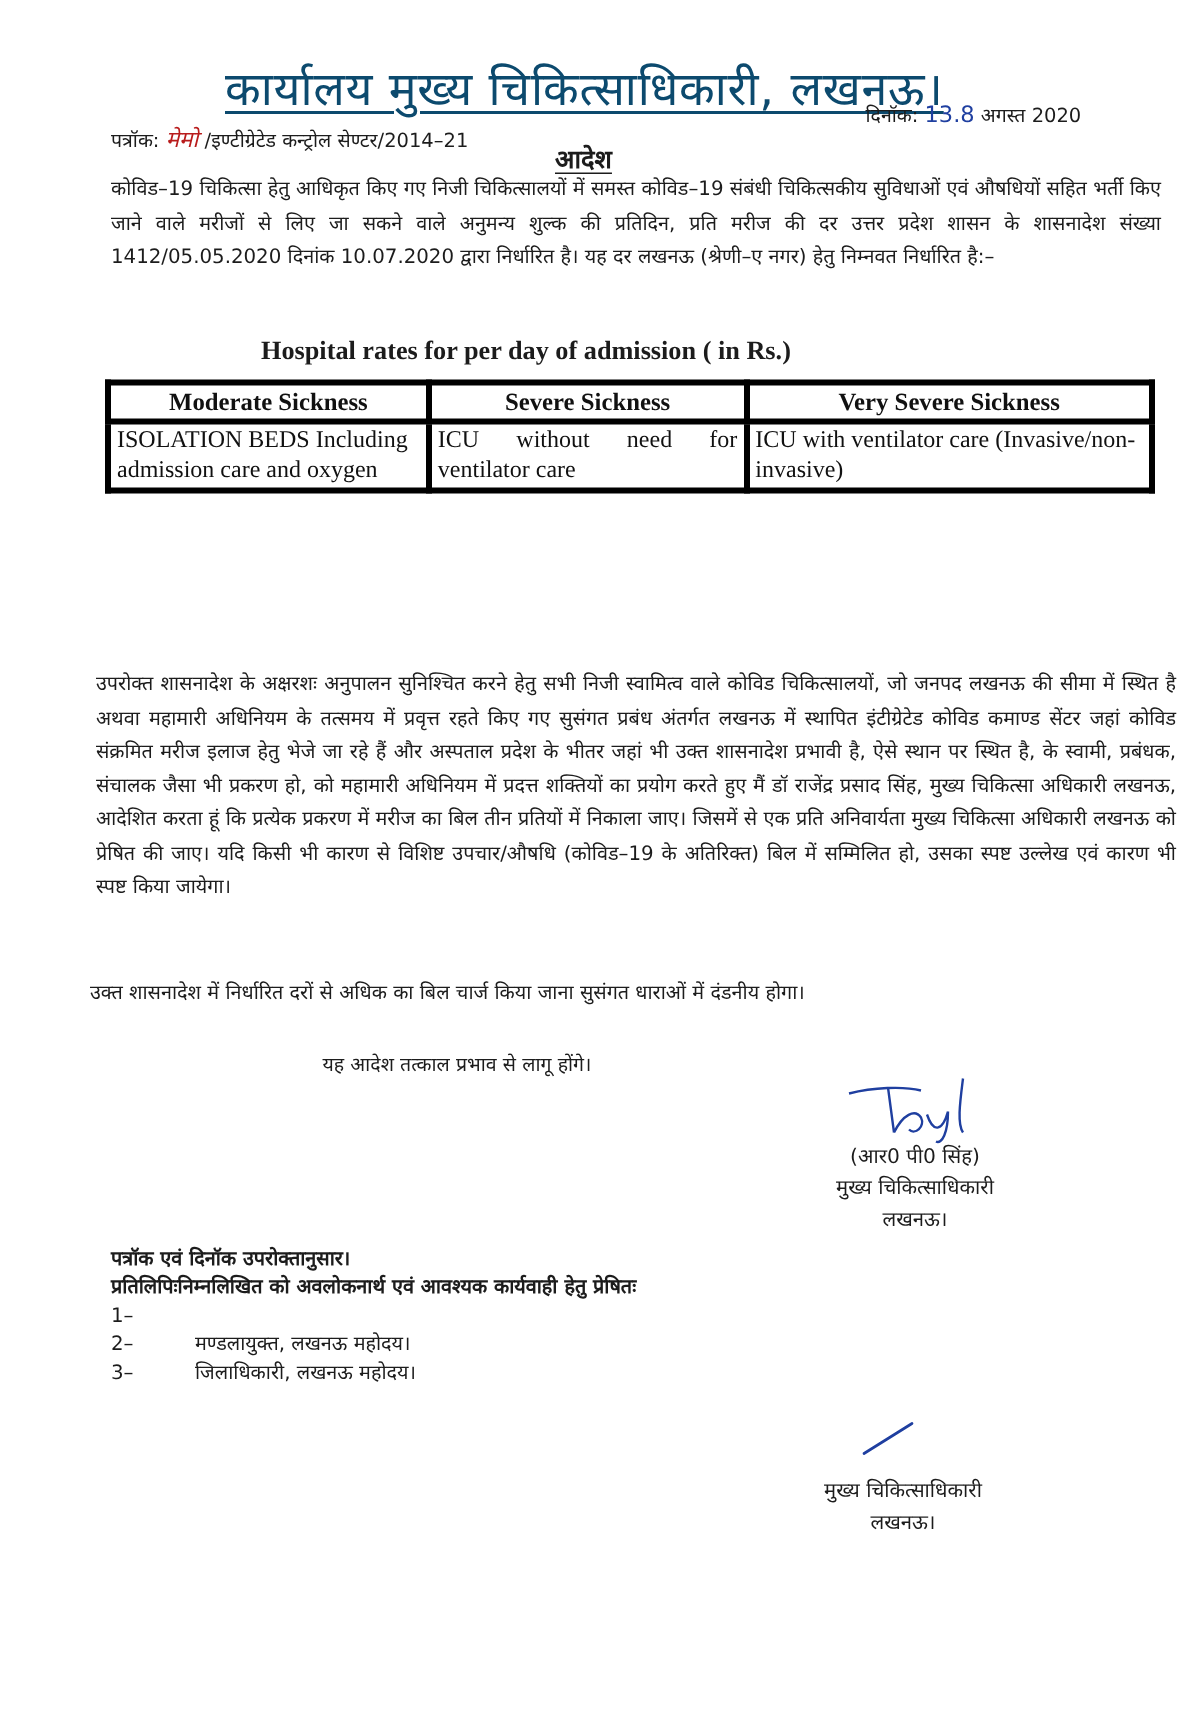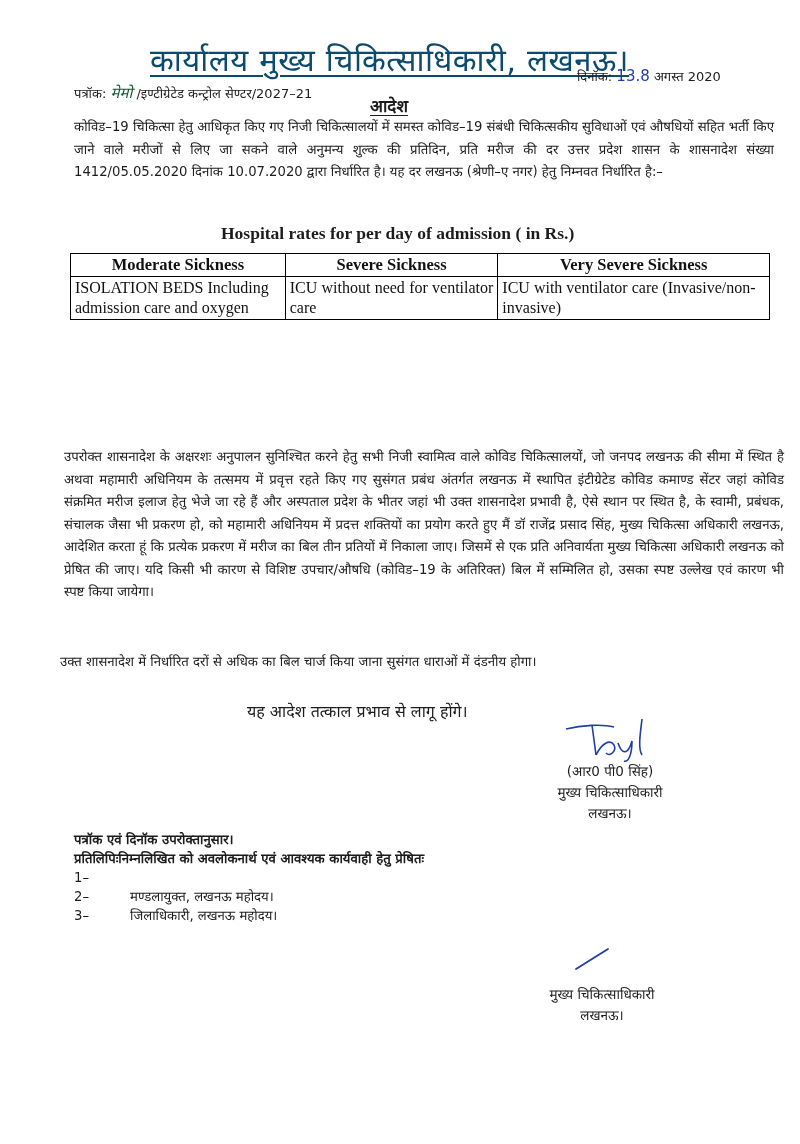--- a/index.html
+++ b/index.html
@@ -2,57 +2,57 @@
 <html><head>
 <meta charset="utf-8">
 <style>
   html, body { margin: 0; padding: 0; }
   body {
     width: 800px; height: 1144px; background: #ffffff; position: relative; overflow: hidden;
     font-family: "DejaVu Sans", sans-serif; color: #1c1c1c;
   }
   .abs { position: absolute; }
   .hi { font-family: "DejaVu Sans", sans-serif; }
-  .serif { font-family: "Liberation Serif", "DejaVu Serif", serif; margin-left: 47px; }
+  .serif { font-family: "Liberation Serif", "DejaVu Serif", serif; }
 
   #title {
     left: 150px; top: 40px; font-size: 31px; line-height: 40px; color: #0c4a6e;
     text-decoration: underline; text-decoration-thickness: 2px; text-underline-offset: 4px;
     white-space: nowrap; letter-spacing: 0.5px;
   }
   #ref-line { left: 74px; top: 82px; font-size: 13px; white-space: nowrap; }
-  #ref-line .hand { color: #14532d; font-style: italic; font-size: 15px; }
+  #ref-line .hand { color: #b91c1c; font-style: italic; font-size: 15px; }
   #date-line { left: 545px; top: 67px; font-size: 13px; white-space: nowrap; margin-left: 32px; }
   #date-line .hand { color: #1f3fa0; font-size: 15px; }
   #order-heading {
     left: 370px; top: 94px; font-size: 17px; font-weight: bold;
     text-decoration: underline; text-underline-offset: 3px;
   }
   .para {
     font-size: 13.2px; line-height: 22.5px; text-align: justify; text-align-last: left;
   }
   #intro { left: 74px; top: 116px; width: 700px; }
   #table-title { left: 174px; top: 223px; font-size: 17.5px; font-weight: bold; white-space: nowrap; }
 
   #rates-table {
     left: 70px; top: 253px; width: 700px; border-collapse: collapse;
     font-family: "Liberation Serif", "DejaVu Serif", serif; font-size: 16px; line-height: 20px; color: #111;
   }
   #rates-table th, #rates-table td {
-    border: 1px solid #000000; vertical-align: top; padding: 1px 4px; text-align: left;
+    border: 4px solid #000000; vertical-align: top; padding: 1px 4px; text-align: left;
   }
   #rates-table th { font-weight: bold; text-align: center; font-size: 16.5px; }
   #rates-table col.c1 { width: 215px; }
   #rates-table col.c2 { width: 213px; }
   #rates-table col.c3 { width: 272px; }
   #rates-table td.just { text-align: justify; text-align-last: left; }
 
   #body-para { left: 64px; top: 446px; width: 720px; }
   #penalty-para { left: 60px; top: 652px; width: 720px; font-size: 13.2px; }
-  #effect-line { left: 215px; top: 700px; font-size: 16px; margin-left: 32px; }
+  #effect-line { left: 215px; top: 700px; font-size: 13px; }
 
   #signature-1 { left: 562px; top: 715px; width: 110px; height: 50px; }
   .sig-block { text-align: center; font-size: 13.5px; line-height: 21px; }
   #sig-block-1 { left: 540px; top: 761px; width: 140px; }
 
   #copy-block { left: 74px; top: 830px; font-size: 13.2px; line-height: 19px; }
   #copy-block .b { font-weight: bold; }
   .copy-item { display: flex; }
   .copy-item .num { width: 56px; }
 
@@ -60,21 +60,21 @@
   #sig-block-2 { left: 527px; top: 984px; width: 150px; }
 </style>
 </head>
 <body>
 
 <div id="title" class="abs hi">कार्यालय मुख्य चिकित्साधिकारी, लखनऊ।</div>
 
 <div id="ref-line" class="abs hi">
   <span>पत्रॉक:</span>
   <span class="hand">मेमो</span>
-  <span>/इण्टीग्रेटेड कन्ट्रोल सेण्टर/2027–21</span>
+  <span>/इण्टीग्रेटेड कन्ट्रोल सेण्टर/2014–21</span>
 </div>
 
 <div id="date-line" class="abs hi">
   <span>दिनॉक:</span>
   <span class="hand">13.8</span>
   <span>अगस्त 2020</span>
 </div>
 
 <div id="order-heading" class="abs hi">आदेश</div>
 

